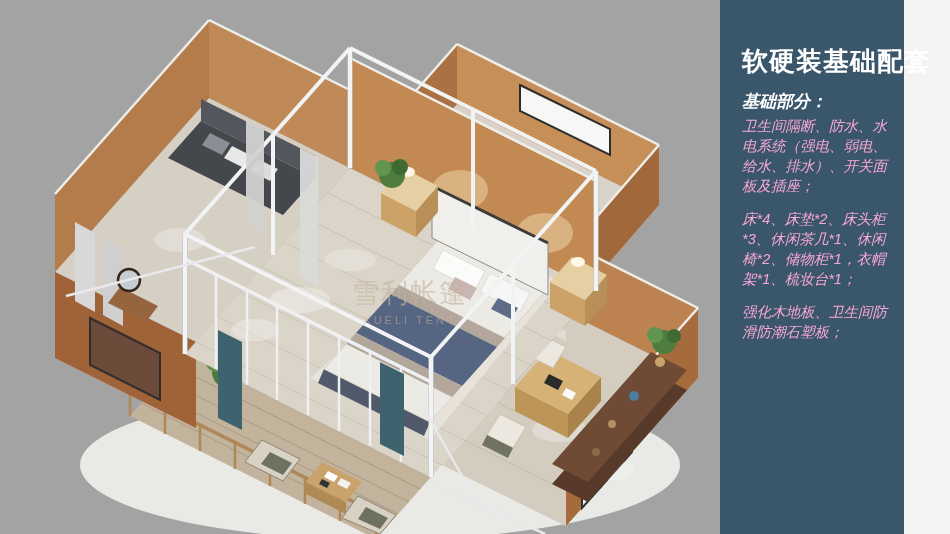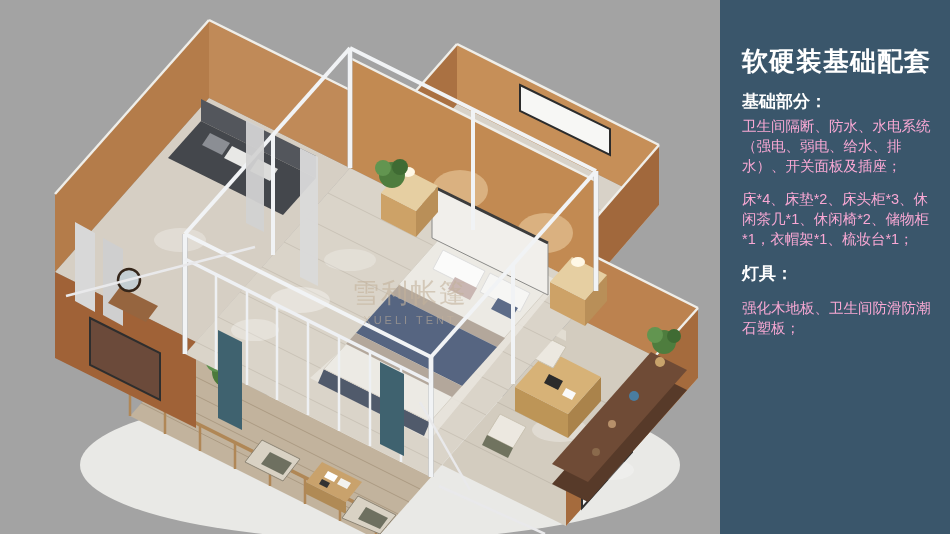--- a/index.html
+++ b/index.html
@@ -5,29 +5,29 @@
   html,body{margin:0;padding:0;}
   body{
     width:950px;height:534px;overflow:hidden;
     background:#f3f3f1;
     font-family:"Liberation Sans", sans-serif;
   }
   .stage{position:relative;width:950px;height:534px;}
   .render{position:absolute;left:0;top:0;width:720px;height:534px;background:#a3a3a3;}
   .render svg{display:block;}
   .sidebar{
-    position:absolute;left:720px;top:0;width:230px;height:534px;
+    position:absolute;left:720px;top:0;width:184px;height:534px;
     background:#3a566b;color:#ffffff;box-sizing:border-box;
     padding:46px 16px 0 22px;
   }
   .sidebar h1{
     font-size:26px;line-height:31px;font-weight:bold;
     letter-spacing:1px;margin:0 0 10px 0;white-space:nowrap;
   }
-  .section{margin-top:13px;}
+  .section{margin-top:13px;font-style:italic;}
   .section h2{font-size:17px;line-height:23px;font-weight:bold;margin:0 0 3px 0;}
   .section p{font-size:14.5px;line-height:20px;margin:0;color:#f9a8d4;}
 </style>
 </head>
 <body>
 
 <div class="stage">
 
   <div class="render">
     <svg width="720" height="534" viewBox="0 0 720 534" xmlns="http://www.w3.org/2000/svg">
@@ -294,21 +294,20 @@
     <div class="section">
       <h2>基础部分：</h2>
       <p>卫生间隔断、防水、水电系统（强电、弱电、给水、排水）、开关面板及插座；</p>
     </div>
 
     <div class="section">
       <p>床*4、床垫*2、床头柜*3、休闲茶几*1、休闲椅*2、储物柜*1，衣帽架*1、梳妆台*1；</p>
     </div>
 
     <div class="section">
-      <h2>灯具：</h2>
     </div>
 
 
     <div class="section">
       <p>强化木地板、卫生间防滑防潮石塑板；</p>
     </div>
   </div>
 
 </div>
 

